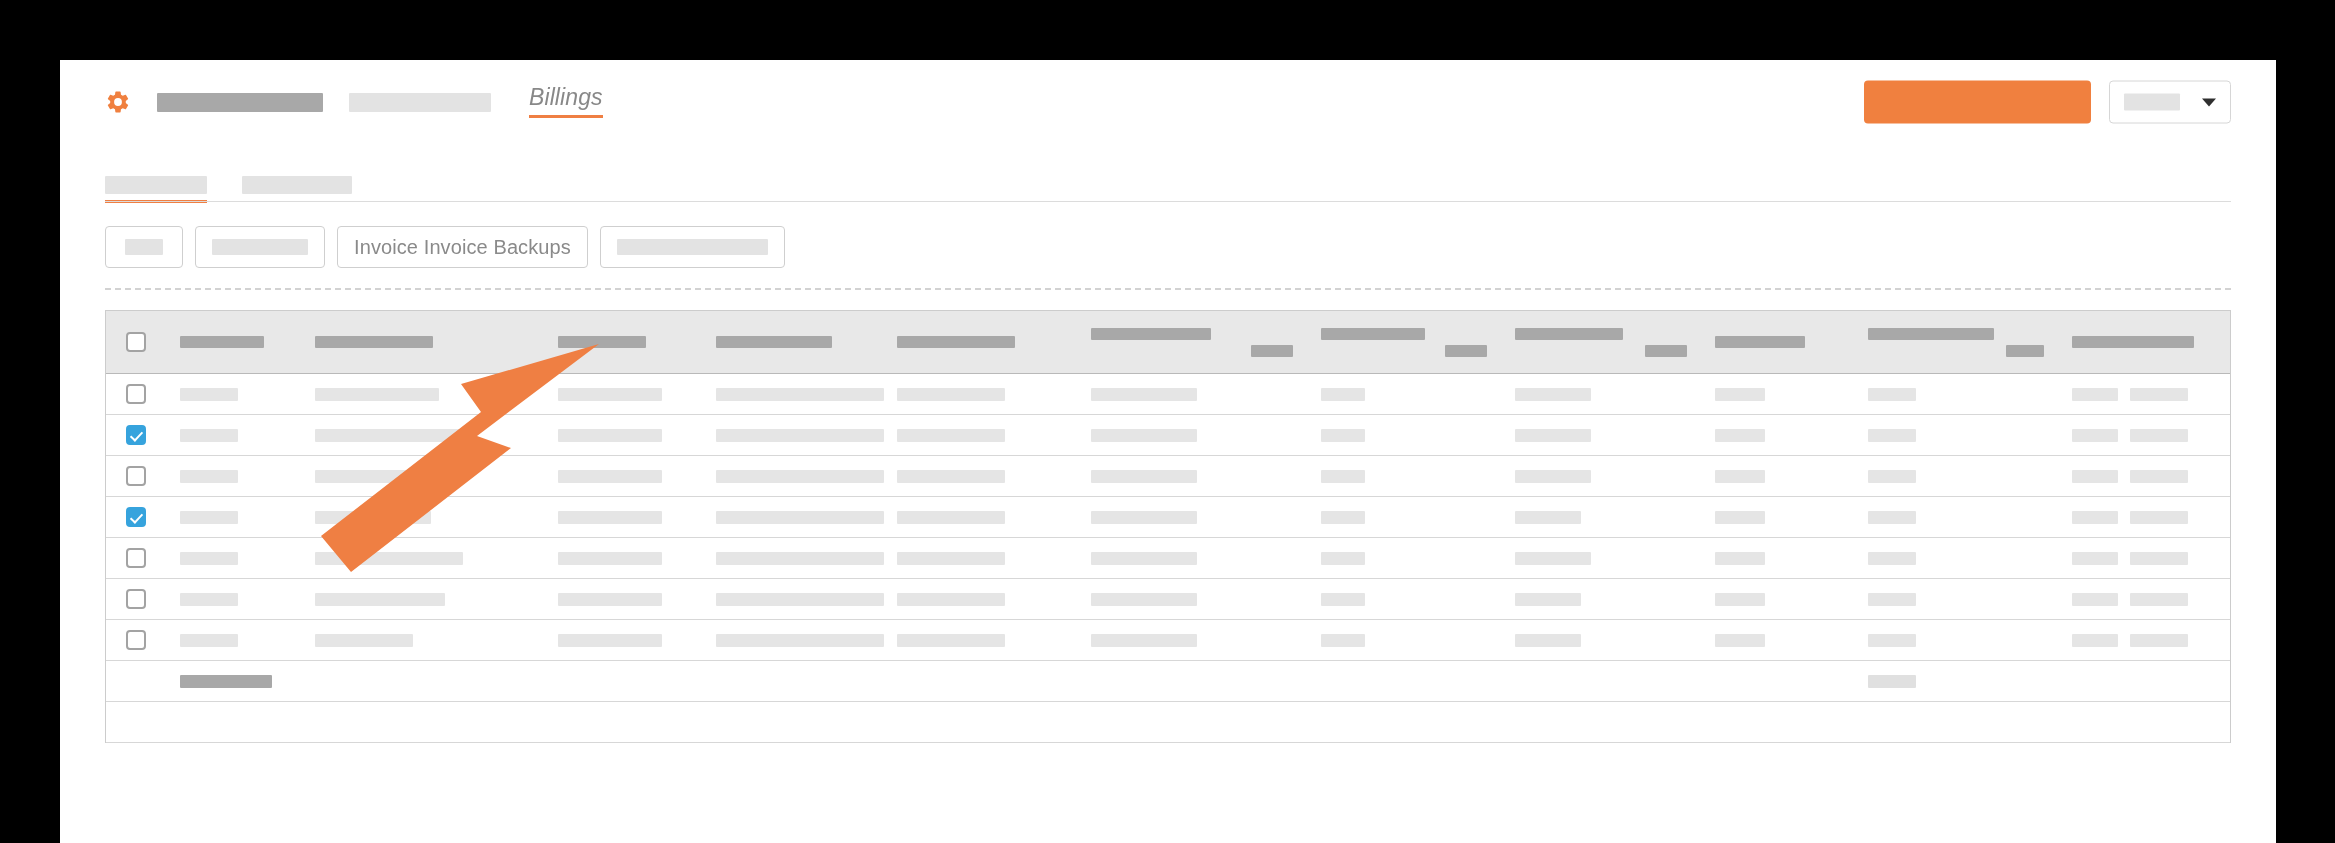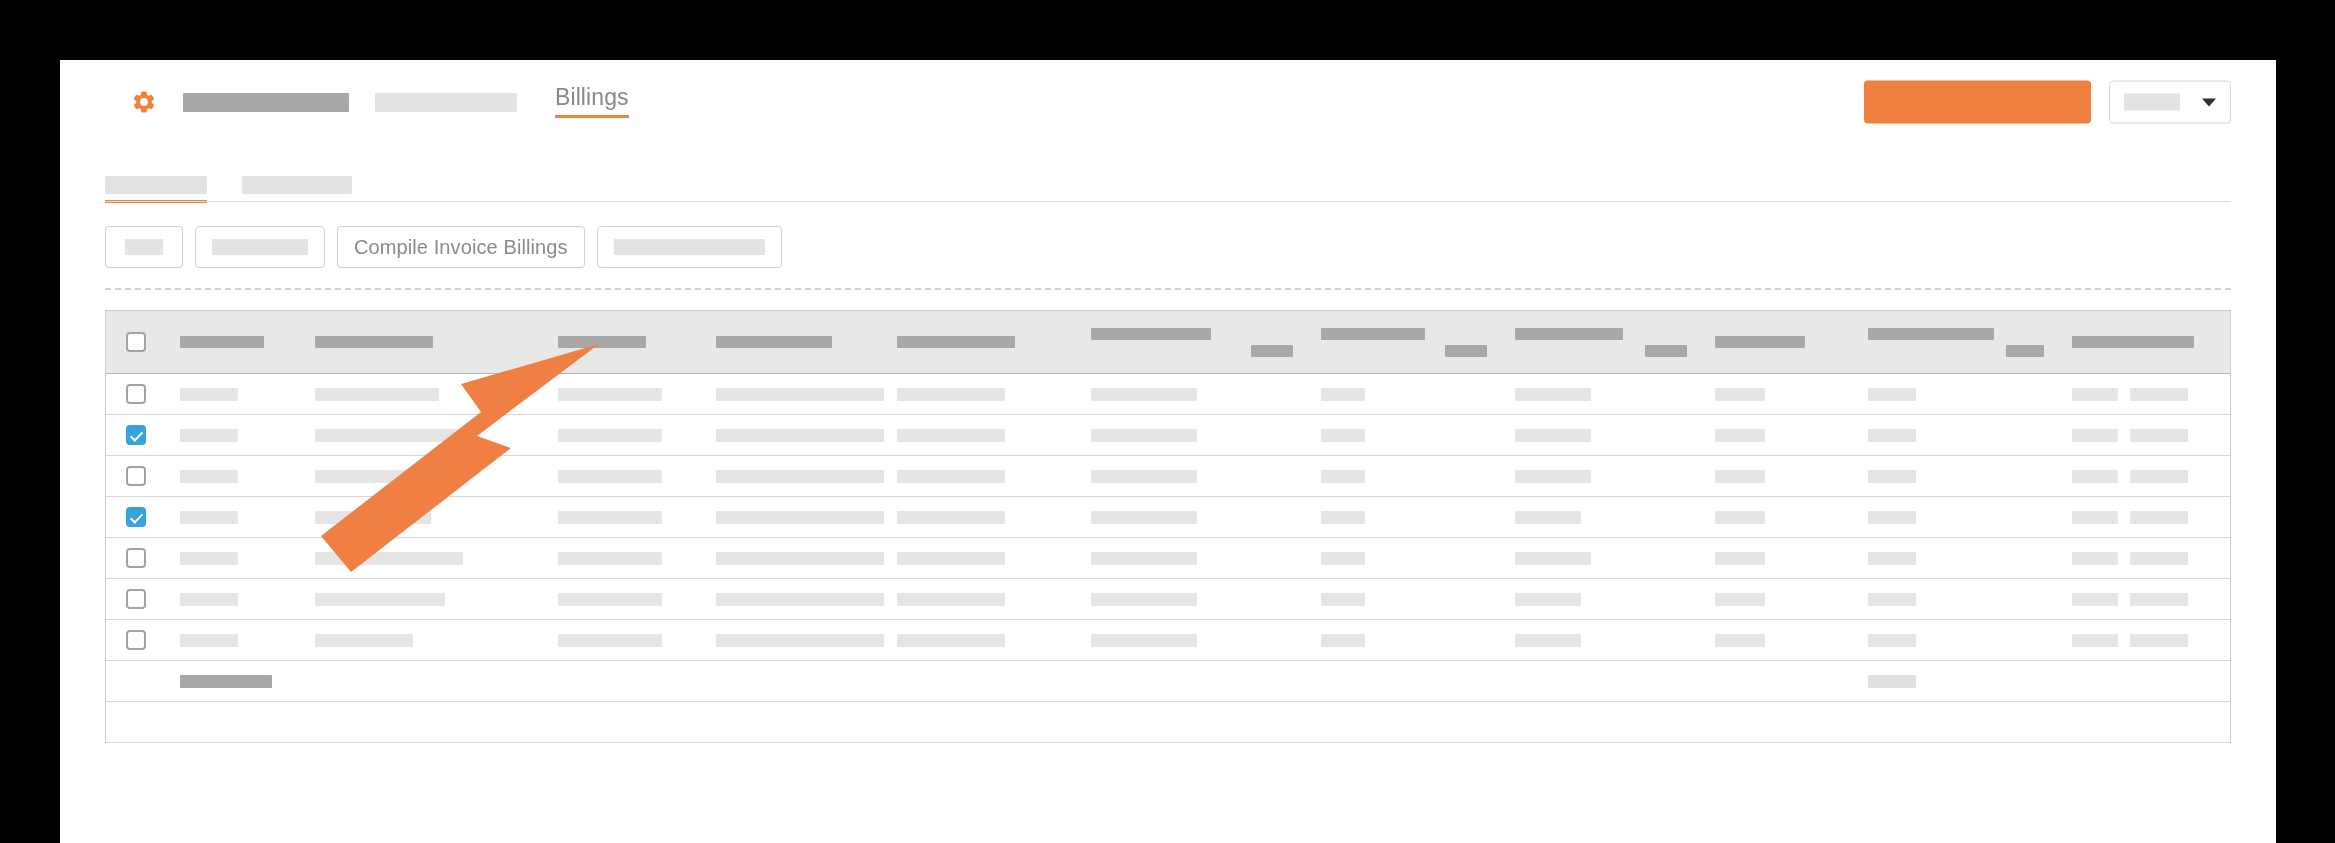--- a/index.html
+++ b/index.html
@@ -21,21 +21,22 @@
     background: #ffffff;
     overflow: hidden;
   }
 
   
   .top-header {
     position: relative;
     height: 84px;
     display: flex;
     align-items: center;
-    padding: 0 0 0 71px;
+    padding: 0 0 0 45px;
+    font-style: italic;
   }
 
   .gear-icon {
     width: 26px;
     height: 26px;
     flex: 0 0 auto;
     margin-right: 26px;
     display: block;
   }
 
@@ -304,21 +305,21 @@
   </div>
 
   <div class="toolbar">
     <div class="tool-btn b1">
       <span class="redact"></span>
     </div>
     <div class="tool-btn b2">
       <span class="redact"></span>
     </div>
     <div class="tool-btn b3">
-      <span>Compile Invoice Billings</span>
+      <span>Invoice Invoice Backups</span>
     </div>
     <div class="tool-btn b4">
       <span class="redact"></span>
     </div>
   </div>
 
   <div class="table-wrap">
     <table class="grid">
       <colgroup id="grid-cols">
           <col style="width: 52px;">

